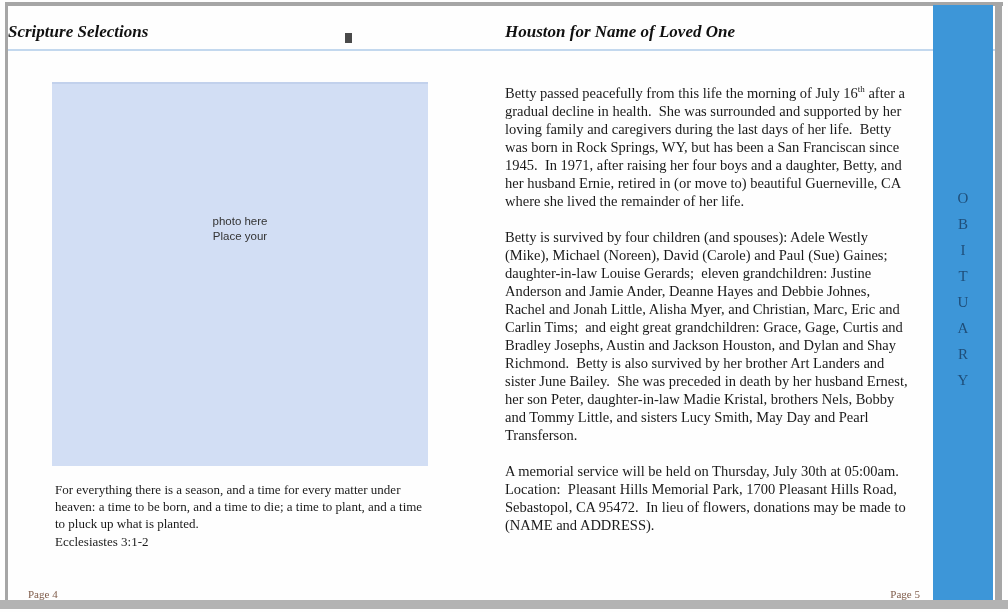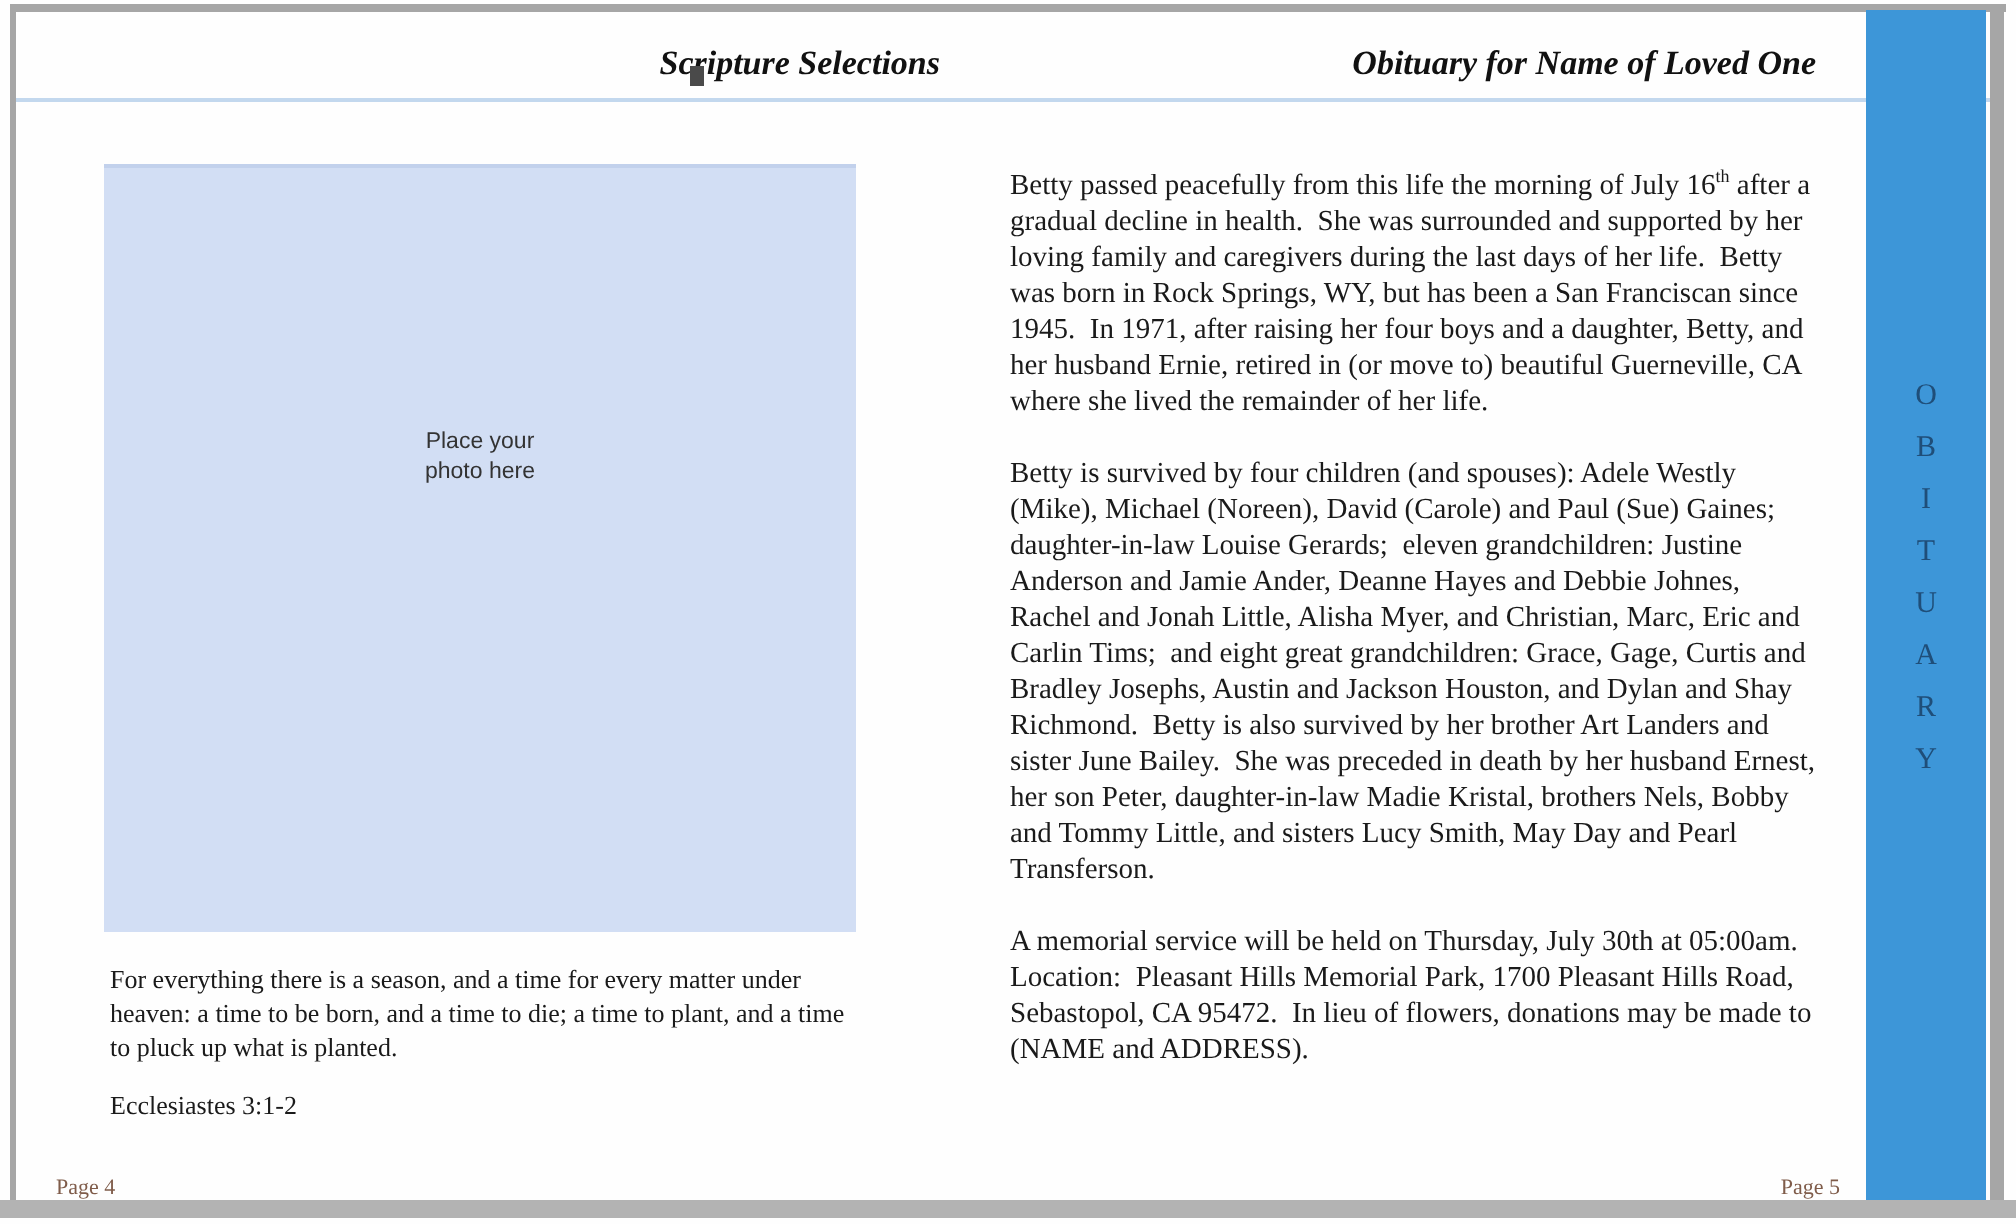--- a/index.html
+++ b/index.html
@@ -10,21 +10,21 @@
   }
   
   .edge-top    { position:absolute; left:5px;  top:2px;   width:998px; height:4px;  background:#a6a6a6; }
   .edge-left   { position:absolute; left:5px;  top:2px;   width:3px;   height:598px; background:#a6a6a6; }
   .edge-right  { position:absolute; left:995px;top:2px;   width:7px;   height:598px; background:#a6a6a6; }
   .bottom-bar  { position:absolute; left:0;    top:600px; width:1008px;height:9px;  background:#b3b3b3; }
   .header-rule { position:absolute; left:8px;  top:49px;  width:987px; height:2px;  background:#c3d8ee; }
 
   
   .page-title {
-    position:absolute; top:22px; text-align:right;
+    position:absolute; top:22px; text-align:left;
     font-size:17px; font-weight:bold; font-style:italic; color:#111;
     font-family:"Liberation Serif", serif;
   }
   .title-left  { left:8px;   width:462px; }
   .title-right { left:505px; width:403px; }
   .cursor-artifact { position:absolute; left:345px; top:33px; width:7px; height:10px; background:#4a4a4a; }
 
   
   .photo-box {
     position:absolute; left:52px; top:82px; width:376px; height:384px;
@@ -32,21 +32,21 @@
     cursor:pointer;
   }
   .photo-box-text {
     position:absolute; top:130px; left:0; width:100%; text-align:center;
     font-family:"Liberation Sans", sans-serif; font-size:11.5px; line-height:15px; color:#333;
   }
   .scripture {
     position:absolute; left:55px; top:481px; width:370px;
     font-size:13px; line-height:17px; color:#1a1a1a;
   }
-  .scripture-ref { margin-top:12px; }
+  .scripture-ref { margin-top:1px; }
 
   
   .obituary {
     position:absolute; left:505px; top:84px; width:403px;
     font-size:14.5px; line-height:18px; color:#1a1a1a;
   }
   .obituary p { margin:0 0 18px 0; white-space:pre-wrap; }
   .obituary sup { font-size:9px; line-height:0; }
 
   
@@ -78,33 +78,33 @@
   <div class="edge-left"></div>
   <div class="edge-right"></div>
   <div class="bottom-bar"></div>
   <div class="header-rule"></div>
 
   <div class="page-title title-left">Scripture Selections</div>
   <div class="cursor-artifact"></div>
 
   <div class="photo-box">
     <div class="photo-box-text">
+      <div>photo here</div>
       <div>Place your</div>
-      <div>photo here</div>
     </div>
   </div>
 
   <div class="scripture">
     <div>For everything there is a season, and a time for every matter under heaven: a time to be born, and a time to die; a time to plant, and a time to pluck up what is planted.</div>
     <div class="scripture-ref">Ecclesiastes 3:1-2</div>
   </div>
 
   <div class="page-num page-num-left">Page 4</div>
 
-  <div class="page-title title-right">Obituary for Name of Loved One</div>
+  <div class="page-title title-right">Houston for Name of Loved One</div>
 
   <div class="obituary">
     <p><span>Betty passed peacefully from this life the morning of July 16</span><sup>th</sup><span> after a gradual decline in health.  She was surrounded and supported by her loving family and caregivers during the last days of her life.  Betty was born in Rock Springs, WY, but has been a San Franciscan since 1945.  In 1971, after raising her four boys and a daughter, Betty, and her husband Ernie, retired in (or move to) beautiful Guerneville, CA where she lived the remainder of her life.</span></p>
     <p>Betty is survived by four children (and spouses): Adele Westly (Mike), Michael (Noreen), David (Carole) and Paul (Sue) Gaines;  daughter-in-law Louise Gerards;  eleven grandchildren: Justine Anderson and Jamie Ander, Deanne Hayes and Debbie Johnes, Rachel and Jonah Little, Alisha Myer, and Christian, Marc, Eric and Carlin Tims;  and eight great grandchildren: Grace, Gage, Curtis and Bradley Josephs, Austin and Jackson Houston, and Dylan and Shay Richmond.  Betty is also survived by her brother Art Landers and sister June Bailey.  She was preceded in death by her husband Ernest, her son Peter, daughter-in-law Madie Kristal, brothers Nels, Bobby and Tommy Little, and sisters Lucy Smith, May Day and Pearl Transferson.</p>
     <p>A memorial service will be held on Thursday, July 30th at 05:00am.  Location:  Pleasant Hills Memorial Park, 1700 Pleasant Hills Road, Sebastopol, CA 95472.  In lieu of flowers, donations may be made to (NAME and ADDRESS).</p>
   </div>
 
   <div class="page-num page-num-right">Page 5</div>
 
   <div class="sidebar-stripe">

